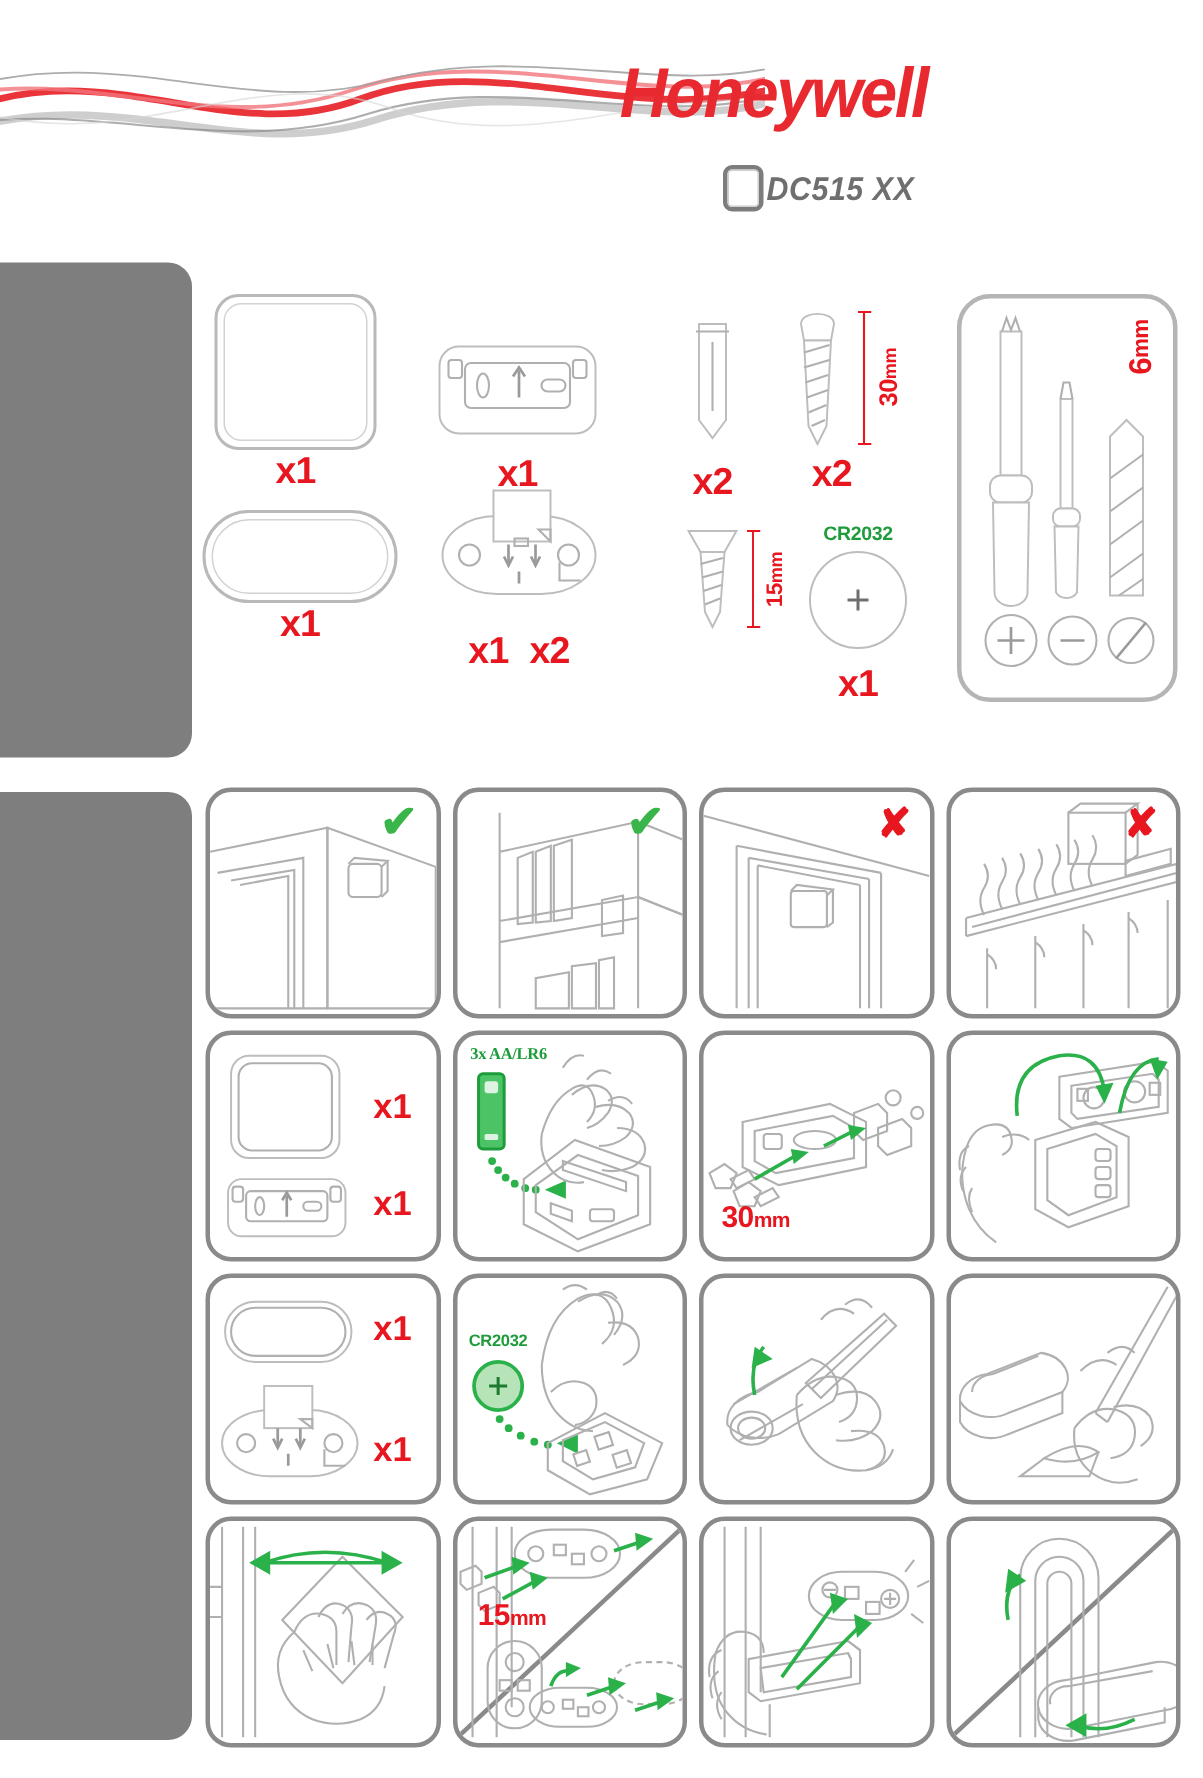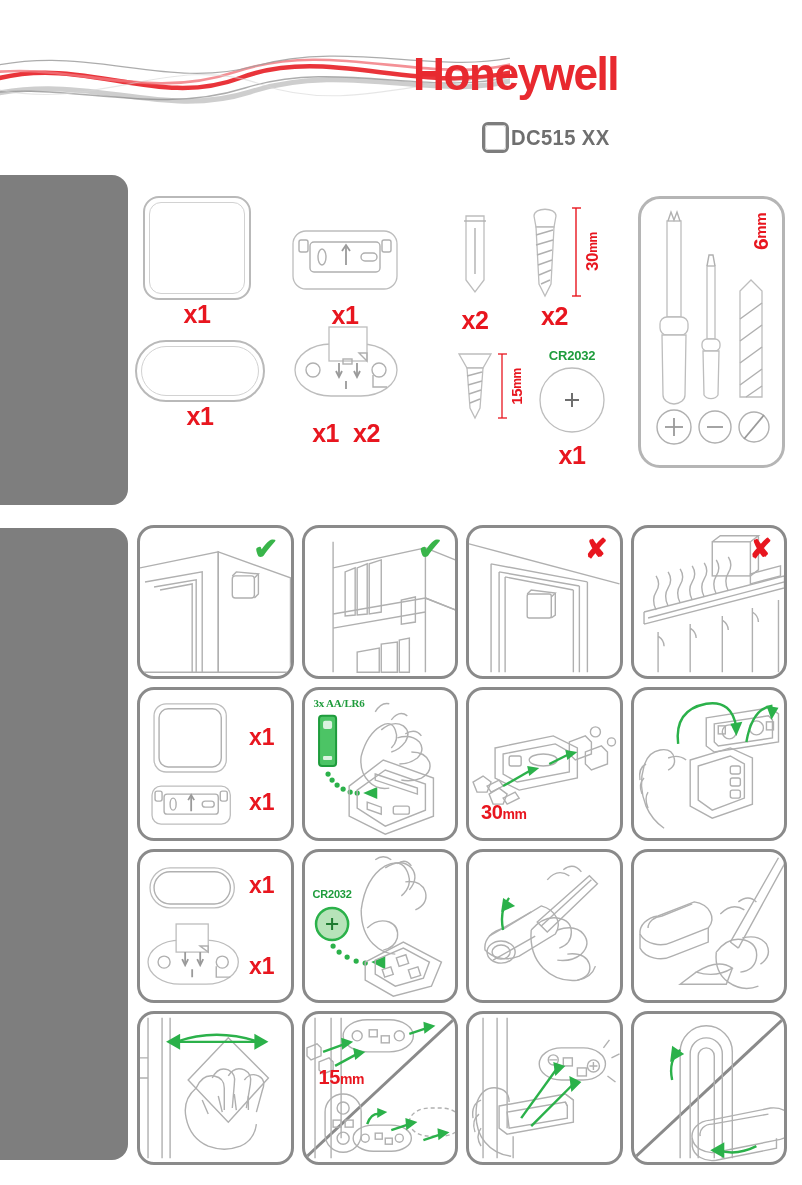--- a/index.html
+++ b/index.html
@@ -6,21 +6,21 @@
   * { box-sizing: border-box; margin: 0; padding: 0; }
   html, body {
     width: 802px; height: 1185px;
     background: #ffffff;
     font-family: "Liberation Sans", sans-serif;
     overflow: hidden;
   }
   .page { position: relative; width: 802px; height: 1185px; background:#fff; }
 
   
-  .header { position:absolute; left:0; top:12px; width:636px; height:175px; }
+  .header { position:absolute; left:0; top:0; width:636px; height:175px;font-style:italic; }
   .wave-wrap { position:absolute; left:-10px; top:14px; width:520px; height:100px; }
   .brand { position:absolute; right:18px; top:38px; text-align:left; }
   .brand-logo {
     font-family:"Liberation Sans", sans-serif;
     font-weight:bold;
     font-size:47px;
     letter-spacing:-1.6px;
     color:#e8292f;
     line-height:1;
     transform: scaleX(0.94);

